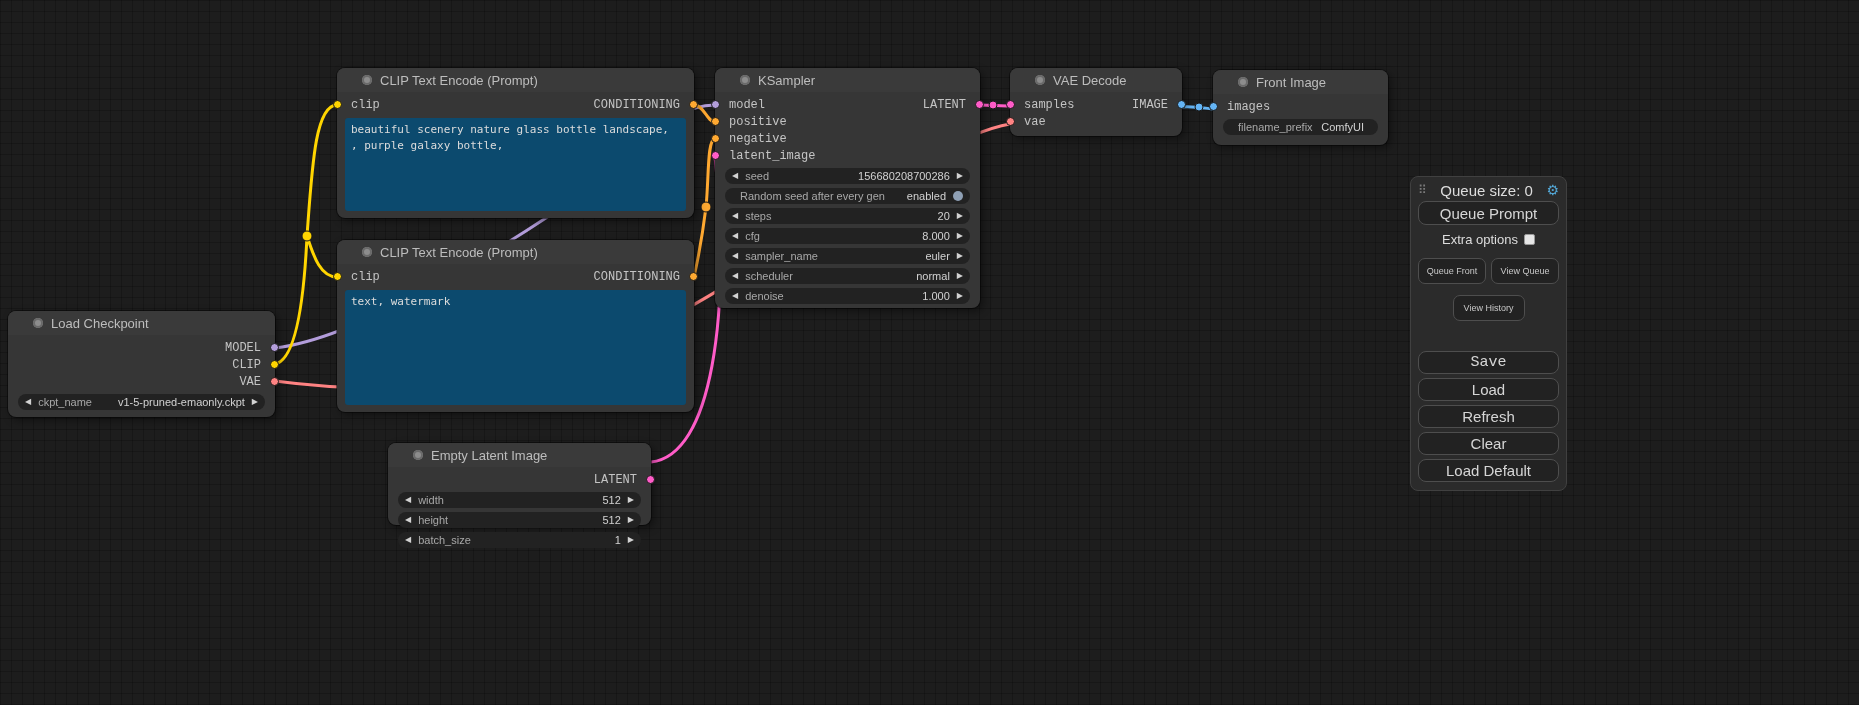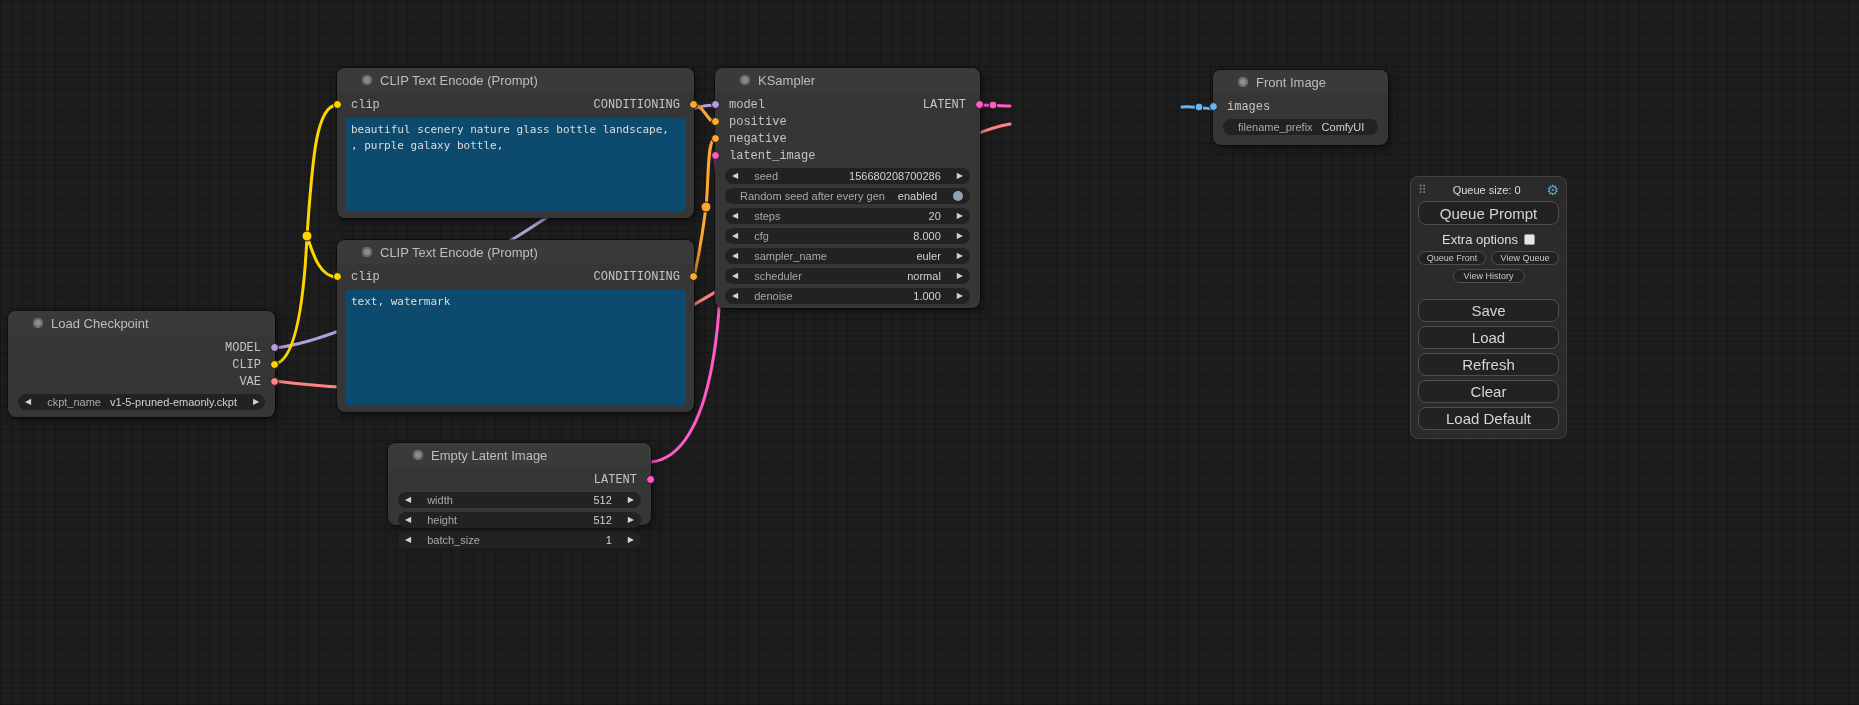--- a/index.html
+++ b/index.html
@@ -37,49 +37,49 @@
   .out-slot .pdot{right:-4px;}
   .c-model{background:#b39ddb;}
   .c-clip{background:#ffd500;}
   .c-vae{background:#ff8383;}
   .c-cond{background:#ffa931;}
   .c-latent{background:#ff5cc8;}
   .c-image{background:#64b5f6;}
 
   .widget{height:16px;margin:4px 10px 0;background:#222222;border-radius:8px;
     display:flex;align-items:center;padding:0 7px;font-size:11px;color:#a8a8a8;
-    box-sizing:border-box;gap:9px;}
+    box-sizing:border-box;}
   .warrow{font-size:8px;color:#d2d2d2;line-height:1;flex:none;}
   .wlabel{margin-left:7px;white-space:nowrap;}
   .wlabel.noarrow{margin-left:8px;}
   .wvalue{margin-left:auto;margin-right:7px;color:#d2d2d2;white-space:nowrap;}
   .wtoggle{width:10px;height:10px;border-radius:50%;background:#8fa0b5;flex:none;}
 
   .prompt{margin:5px 8px 0;background:#0c4a6e;border-radius:3px;padding:4px 6px;
     font-family:"DejaVu Sans Mono", monospace;font-size:11px;color:#dcdcdc;
     line-height:1.45;box-sizing:border-box;overflow:hidden;white-space:pre-wrap;}
 
   .qpanel{position:absolute;left:1410px;top:176px;width:157px;z-index:3;
     background:#2b2b2b;border:1px solid #404040;border-radius:8px;
     padding:4px 7px 8px;box-sizing:border-box;}
   .qheader{display:flex;align-items:center;height:18px;margin-bottom:2px;}
   .qdrag{color:#7a7a7a;font-size:12px;cursor:move;}
-  .qsize{flex:1;text-align:center;color:#dddddd;font-size:11px;}
+  .qsize{flex:1;text-align:center;color:#dddddd;font-size:15px;}
   .qgear{color:#53a7d6;font-size:14px;cursor:pointer;}
   .qbtn{display:block;width:100%;height:23px;margin-top:4px;background:#222222;
     border:1px solid #4e4e4e;border-radius:8px;color:#d6d6d6;font-size:15px;
     font-family:"Liberation Sans", sans-serif;cursor:pointer;padding:0;}
   .qbtn.big{height:24px;margin-top:2px;}
-  .qbtn.gap{margin-top:16px;}
+  .qbtn.gap{margin-top:30px;font-family:Liberation Mono, monospace;}
   .qextra{display:flex;align-items:center;justify-content:center;gap:6px;height:16px;
     margin-top:6px;color:#dddddd;font-size:13px;}
   .qcheck{width:11px;height:11px;background:#e6e6e6;border:1px solid #999999;
     border-radius:2px;box-sizing:border-box;cursor:pointer;}
   .qrow{display:flex;justify-content:center;gap:5px;margin-top:4px;}
-  .qbtn.small{width:auto;flex:1;height:14px;font-size:9px;margin-top:0;
+  .qbtn.small{width:auto;flex:1;height:26px;font-size:9px;margin-top:7px;
     border-radius:7px;padding:0 4px;color:#c8c8c8;line-height:10px;}
   .qbtn.small.history{flex:none;width:72px;}
 </style>
 </head>
 <body>
 
 <div class="canvas">
 
   <svg class="wires" width="1859" height="705">
     <path d="M275,348 C360,338 500,250 580,195 C650,148 668,105 715,105" stroke="#b39ddb"></path>
@@ -276,20 +276,44 @@
       </div>
       <div class="widget">
         <span class="warrow">◀</span>
         <span class="wlabel">denoise</span>
         <span class="wvalue">1.000</span>
         <span class="warrow">▶</span>
       </div>
     </div>
   </div>
 
+  <div class="node" style="left:1010px;top:68px;width:172px;height:68px">
+    <div class="ntitle">
+      <span class="tdot"></span>
+      <span>VAE Decode</span>
+    </div>
+    <div class="nbody">
+      <div class="srow">
+        <span class="in-slot">
+          <span class="pdot c-latent"></span>
+          <span>samples</span>
+        </span>
+        <span class="out-slot">
+          <span>IMAGE</span>
+          <span class="pdot c-image"></span>
+        </span>
+      </div>
+      <div class="srow">
+        <span class="in-slot">
+          <span class="pdot c-vae"></span>
+          <span>vae</span>
+        </span>
+      </div>
+    </div>
+  </div>
 
   <div class="node" style="left:1213px;top:70px;width:175px;height:75px">
     <div class="ntitle">
       <span class="tdot"></span>
       <span>Front Image</span>
     </div>
     <div class="nbody">
       <div class="srow">
         <span class="in-slot">
           <span class="pdot c-image"></span>

